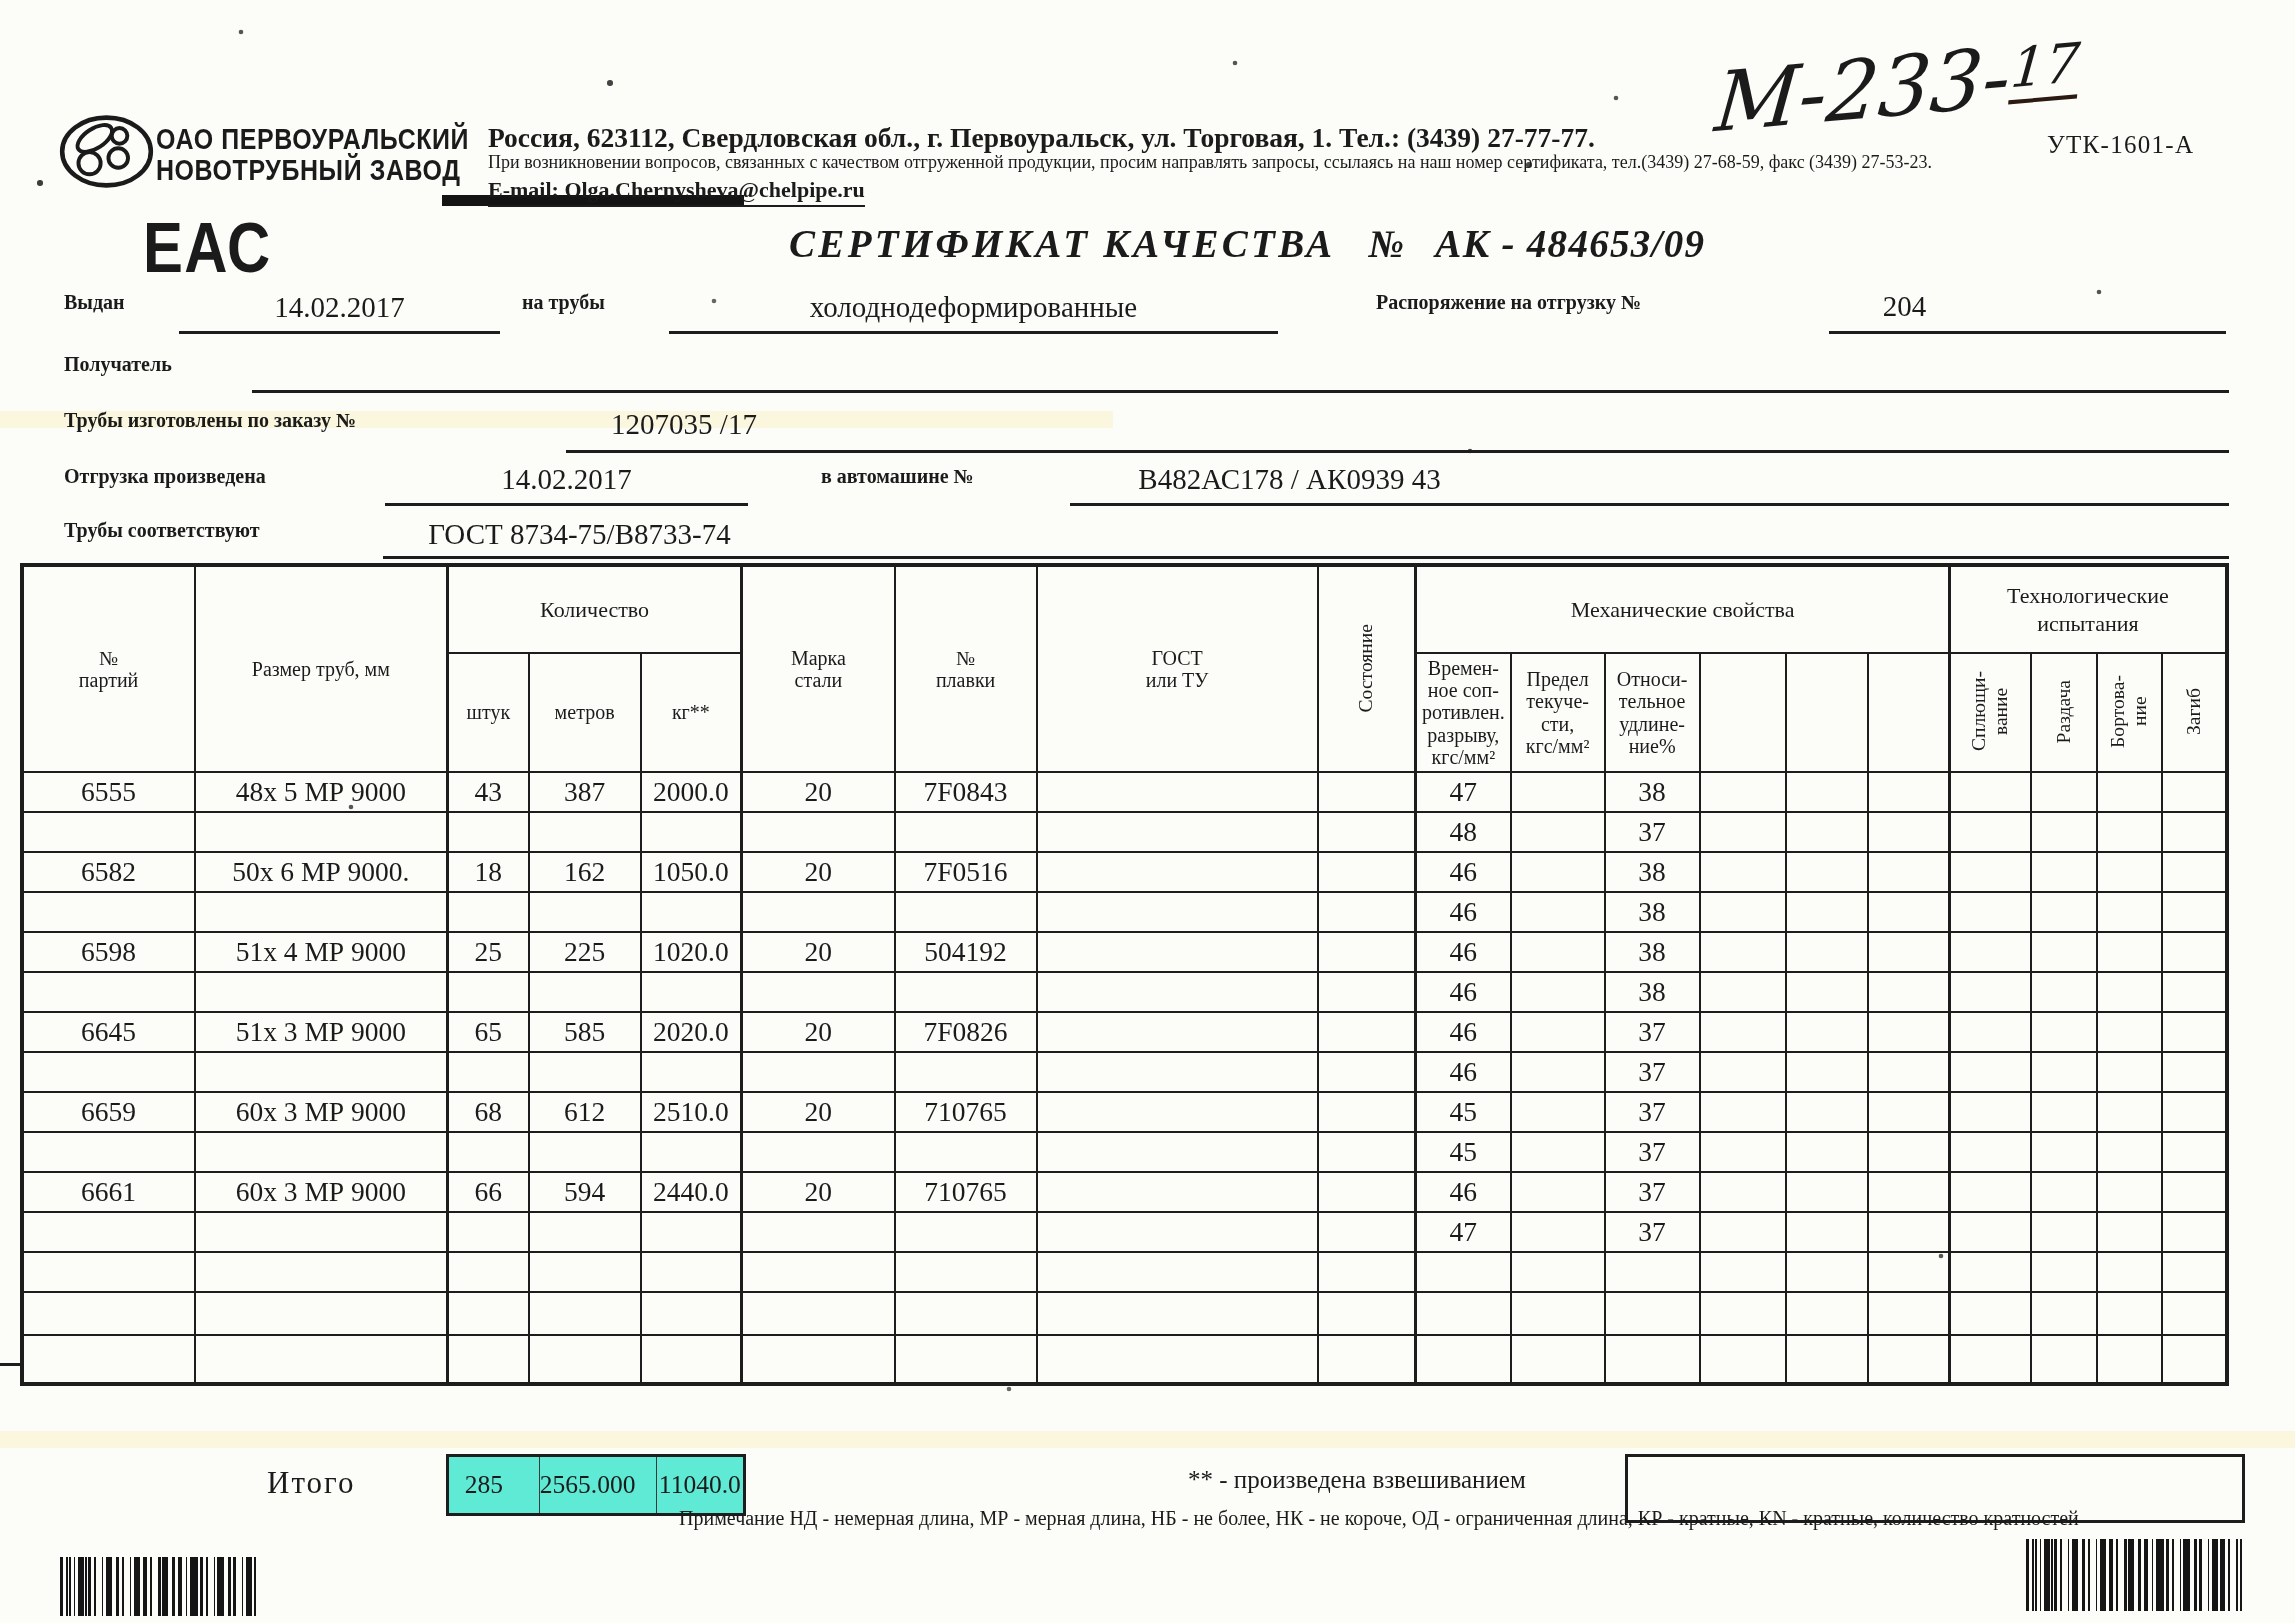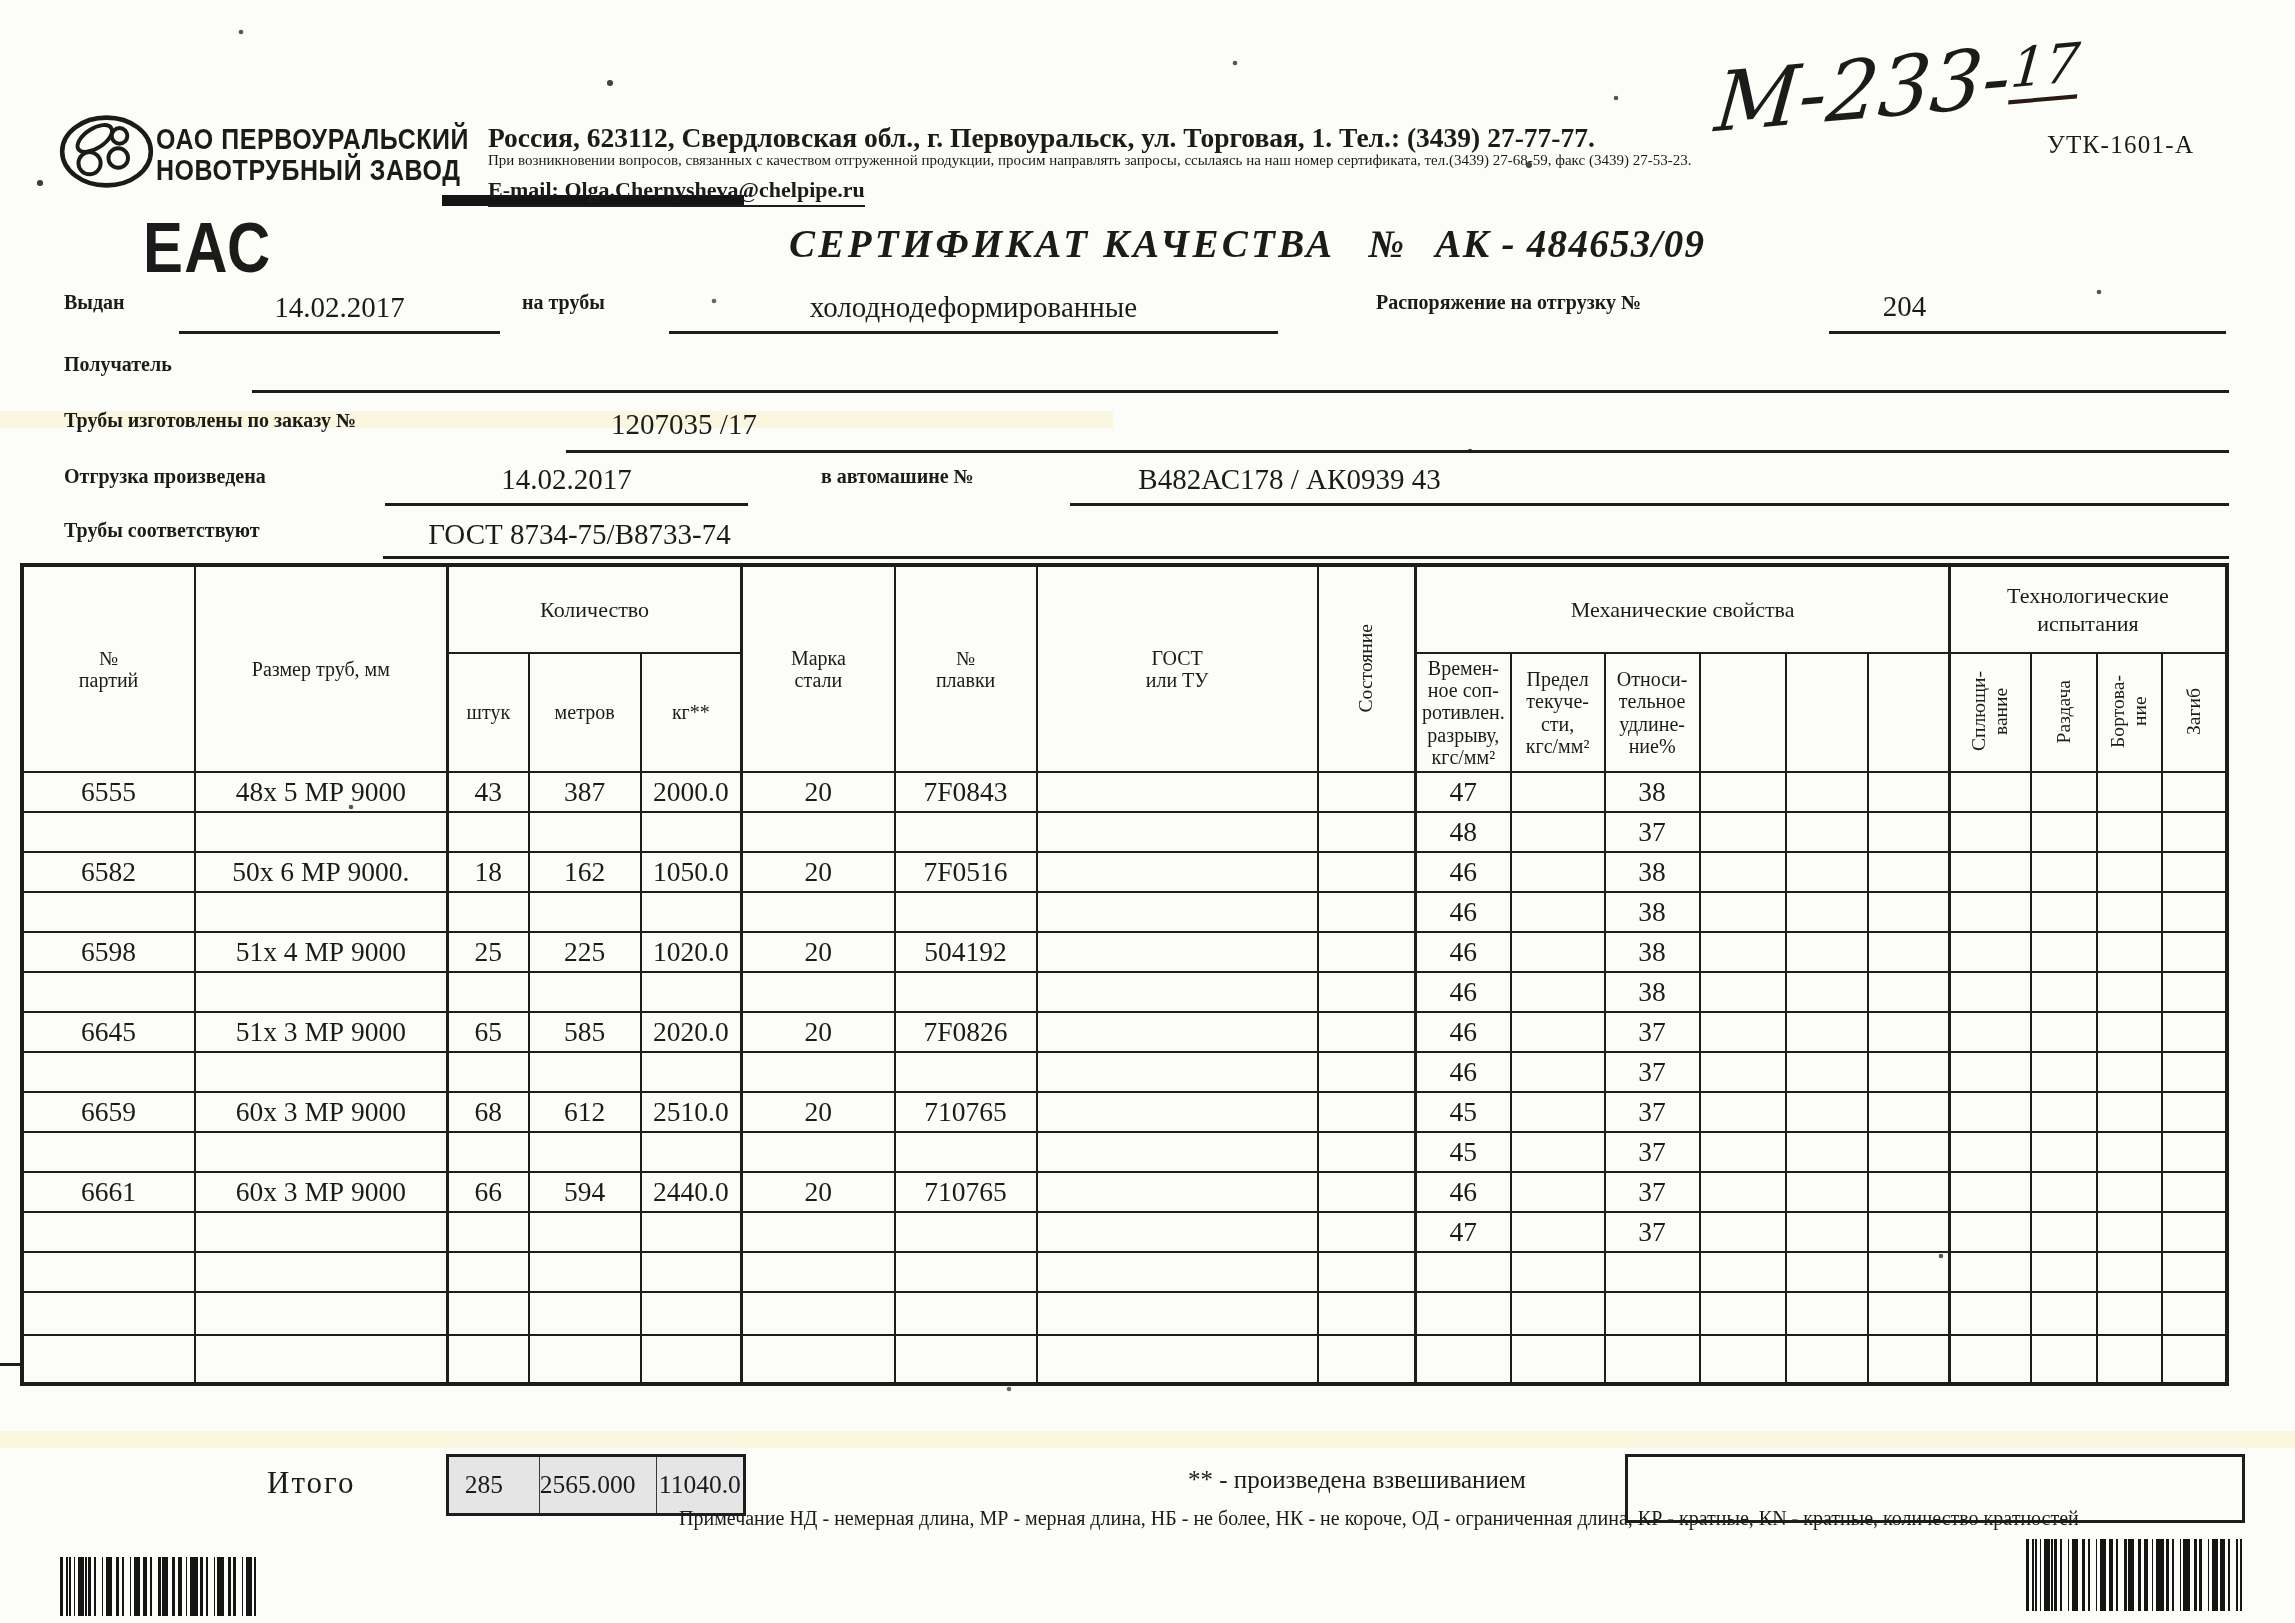--- a/index.html
+++ b/index.html
@@ -6,21 +6,21 @@
   #page{position:relative;width:2295px;height:1623px;background:#fcfcf9;overflow:hidden;
         font-family:"Liberation Serif",serif;color:#1b1b1b;}
   .rule{position:absolute;height:2.6px;background:#1d1d1d;}
   .band{position:absolute;background:rgba(246,236,160,0.30);}
   
   #logo-svg{position:absolute;left:58px;top:115px;}
   #company{position:absolute;left:156px;top:124px;font-family:"Liberation Sans",sans-serif;
            font-weight:bold;font-size:29px;line-height:31px;letter-spacing:0.7px;
            transform:scaleX(0.86);transform-origin:left top;white-space:pre-line;}
   #addr1{position:absolute;left:488px;top:122px;font-weight:bold;font-size:27.5px;white-space:nowrap;}
-  #addr2{position:absolute;left:488px;top:152px;font-size:15px;white-space:nowrap;}
+  #addr2{position:absolute;left:488px;top:152px;font-size:18px;white-space:nowrap;}
   #addr3{position:absolute;left:488px;top:177px;font-weight:bold;font-size:22px;
          border-bottom:2.6px solid #1d1d1d;padding-bottom:2px;}
   #hand-mark{position:absolute;left:1715px;top:39px;font-family:"DejaVu Serif",serif;
              font-style:italic;font-size:82px;transform:rotate(-5deg) skewX(-10deg);white-space:nowrap;}
   #hand-mark .sup{font-size:54px;vertical-align:18.3px;border-bottom:4.6px solid #2a1a12;}
   #form-code{position:absolute;left:2047px;top:131px;font-size:25px;letter-spacing:1.3px;white-space:nowrap;}
   #black-bar{position:absolute;left:442px;top:195px;width:302px;height:10.5px;background:#141414;}
   #eac{position:absolute;left:143px;top:207px;font-family:"Liberation Sans",sans-serif;
        font-weight:bold;font-size:63px;letter-spacing:1.3px;transform:scale(0.95,1.12);transform-origin:left top;}
   #title{position:absolute;left:789px;top:221px;font-style:italic;font-weight:bold;
@@ -44,21 +44,21 @@
   tr.hr1{height:88px;} tr.hr2{height:119px;}
   tr.hr2 th{border-bottom-width:3.9px;}
   tr.drow{height:40px;}
   tr.tr14{height:43px;} tr.tr15{height:49px;}
   .bl{border-left-width:3.9px !important;}
   tr.dash td{border-bottom:2.6px dashed #1d1d1d;}
   tr.dash td:nth-child(n+8){border-bottom:2px solid #1d1d1d;}
   
   #itogo-label{position:absolute;left:267px;top:1465px;font-size:31px;letter-spacing:2px;}
   #itogo-box{position:absolute;left:446px;top:1454px;width:294px;height:56px;border:3.3px solid #1d1d1d;
-             display:flex;background:#e5e5e5;gap:20px;}
+             display:flex;background:#5eead4;gap:20px;}
   #itogo-box .tcell{display:flex;align-items:center;justify-content:center;font-size:25.5px;}
   #itogo-box .tcell:nth-child(2),#itogo-box .tcell:nth-child(3){border-left:1.3px solid #3a3a3a;}
   #weigh-note{position:absolute;left:1188px;top:1466px;font-size:25px;white-space:nowrap;}
   #right-box{position:absolute;left:1625px;top:1454px;width:614px;height:63px;border:3.3px solid #1d1d1d;}
   #footnote{position:absolute;left:679px;top:1507px;font-size:20px;white-space:nowrap;}
   
   .barcode{position:absolute;background:
      repeating-linear-gradient(90deg,#151515 0 3.3px,transparent 3.3px 5.9px,#151515 5.9px 7.9px,
         transparent 7.9px 13.7px,#151515 13.7px 15px,transparent 15px 18.3px,#151515 18.3px 23.6px,
         transparent 23.6px 28px),

